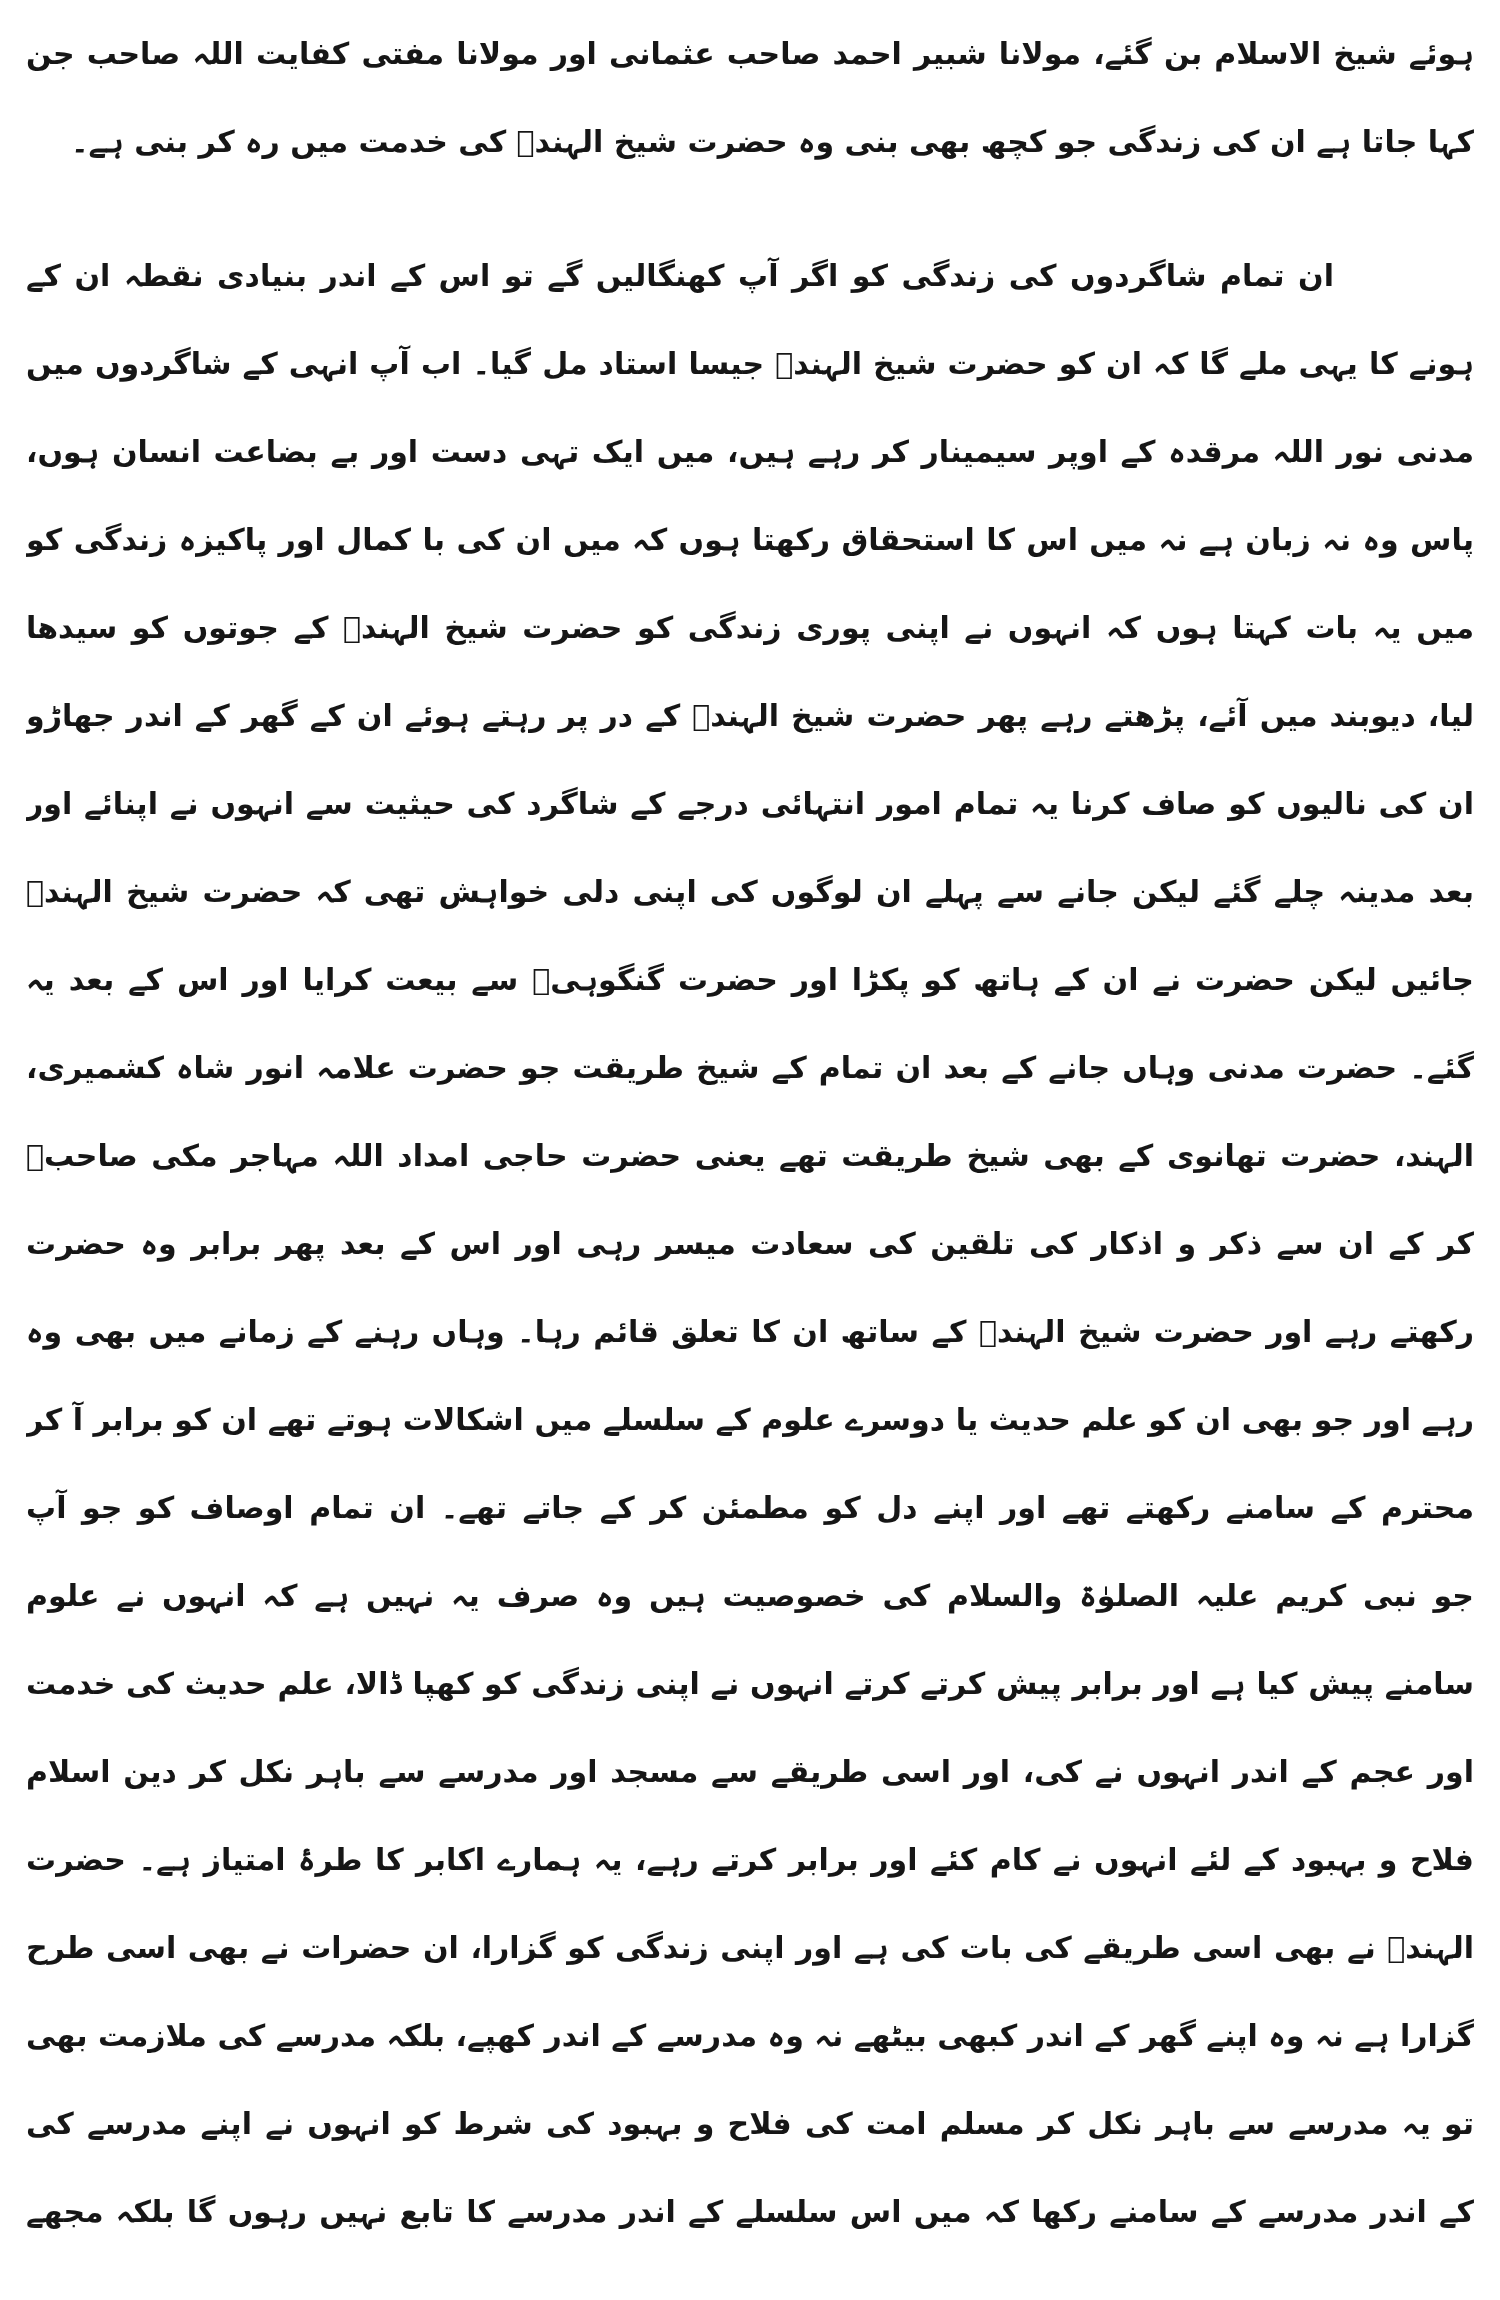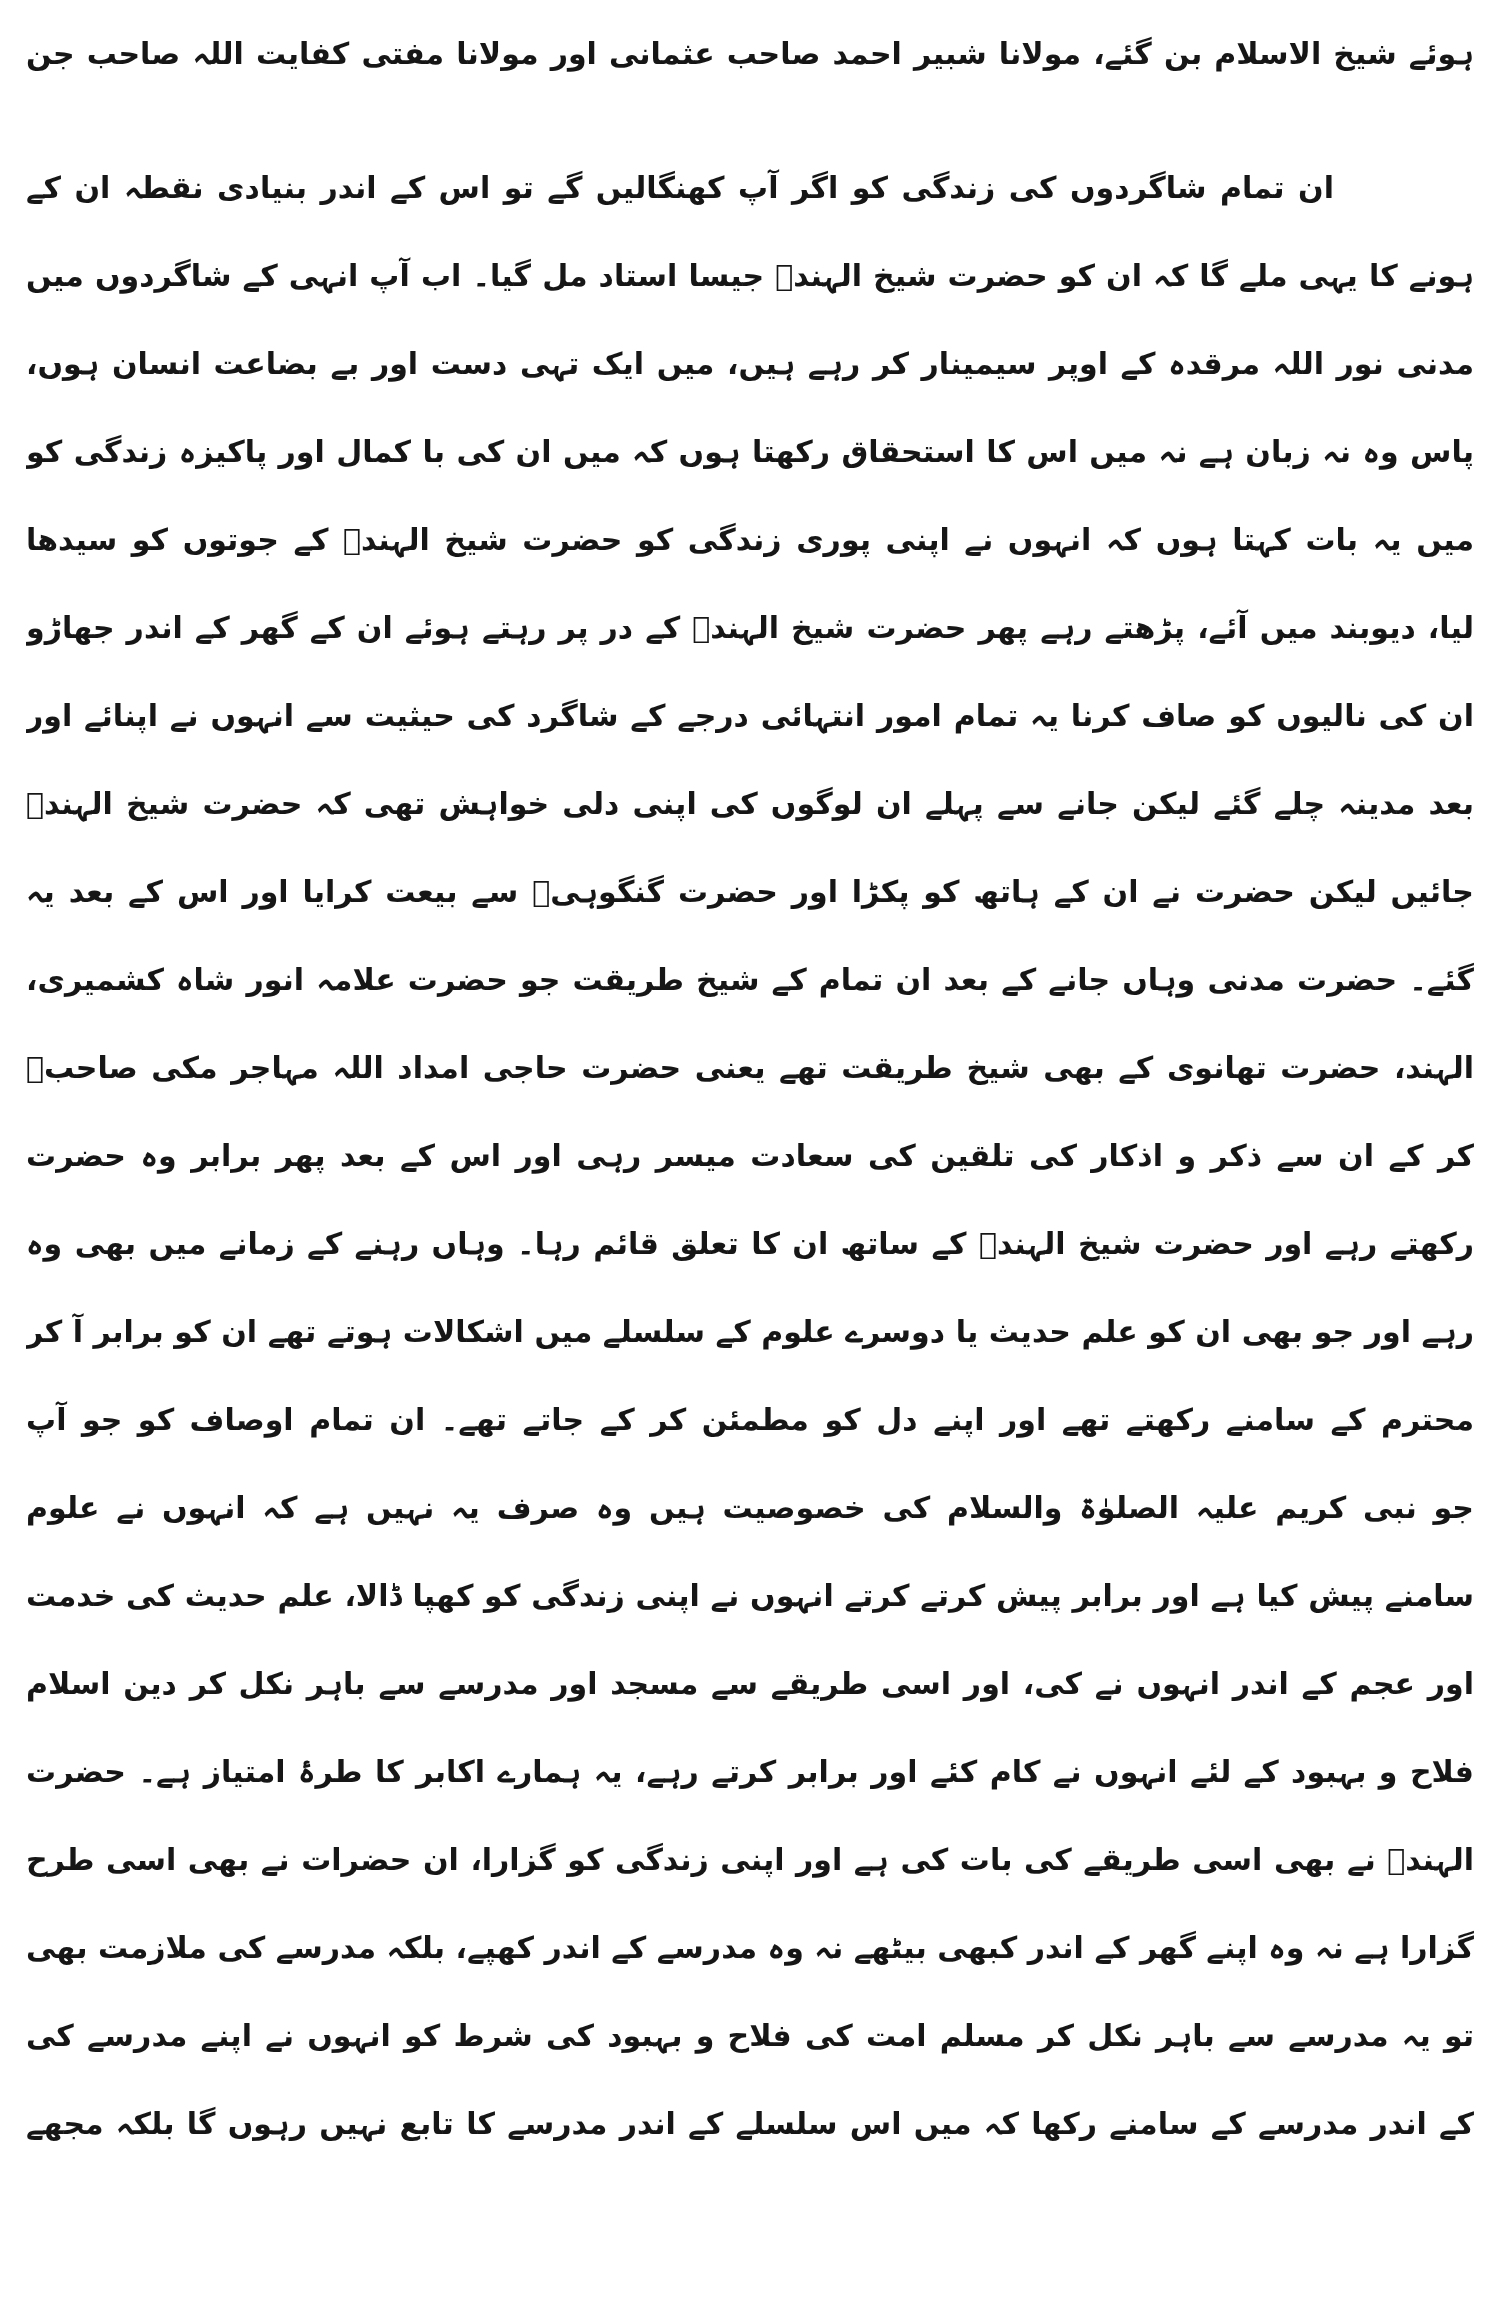--- a/index.html
+++ b/index.html
@@ -34,20 +34,21 @@
     text-align-last: right;
   }
 </style>
 </head>
 <body>
 
 <div class="page" dir="rtl" lang="ur">
 
   <div class="para p1">
     <div class="line">ہوئے شیخ الاسلام بن گئے، مولانا شبیر احمد صاحب عثمانی اور مولانا مفتی کفایت اللہ صاحب جن کو فقیہ فی النفس</div>
+    <div class="line para-end">کہا جاتا ہے ان کی زندگی جو کچھ بھی بنی وہ حضرت شیخ الہندؒ کی خدمت میں رہ کر بنی ہے۔</div>
   </div>
 
   <div class="para p2">
     <div class="line indent">ان تمام شاگردوں کی زندگی کو اگر آپ کھنگالیں گے تو اس کے اندر بنیادی نقطہ ان کے باکمال</div>
     <div class="line">ہونے کا یہی ملے گا کہ ان کو حضرت شیخ الہندؒ جیسا استاد مل گیا۔ اب آپ انہی کے شاگردوں میں سے حضرت</div>
     <div class="line">مدنی نور اللہ مرقدہ کے اوپر سیمینار کر رہے ہیں، میں ایک تہی دست اور بے بضاعت انسان ہوں، میرے</div>
     <div class="line">پاس وہ نہ زبان ہے نہ میں اس کا استحقاق رکھتا ہوں کہ میں ان کی با کمال اور پاکیزہ زندگی کو پیش کر سکوں لیکن</div>
     <div class="line">میں یہ بات کہتا ہوں کہ انہوں نے اپنی پوری زندگی کو حضرت شیخ الہندؒ کے جوتوں کو سیدھا کرنے کے اوپر لگا</div>
     <div class="line">لیا، دیوبند میں آئے، پڑھتے رہے پھر حضرت شیخ الہندؒ کے در پر رہتے ہوئے ان کے گھر کے اندر جھاڑو دینا</div>
     <div class="line">ان کی نالیوں کو صاف کرنا یہ تمام امور انتہائی درجے کے شاگرد کی حیثیت سے انہوں نے اپنائے اور اس کے</div>

